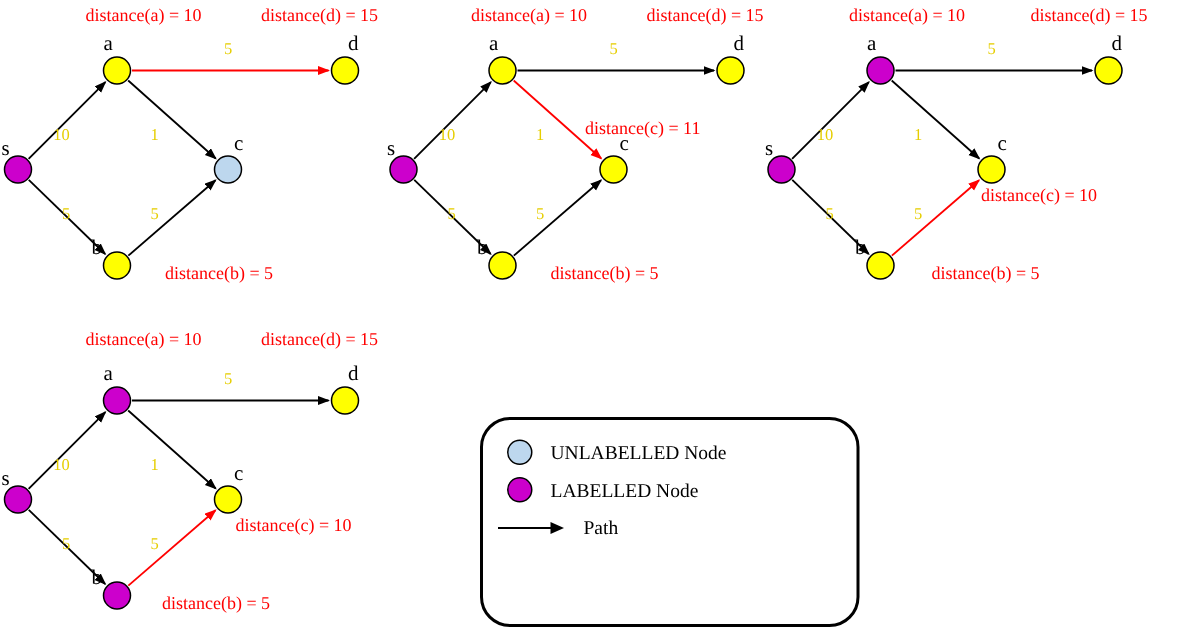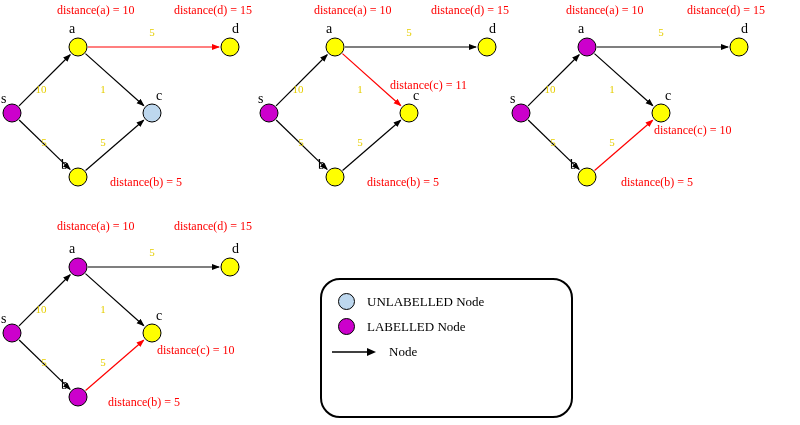--- a/index.html
+++ b/index.html
@@ -151,15 +151,15 @@
   </div>
   <div class="legend-row">
     <span class="swatch scanned"></span>
     <span class="legend-label">LABELLED Node</span>
   </div>
   <div class="legend-row">
     <svg class="arrow-swatch path" width="46" height="12" viewBox="0 0 46 12">
       <line x1="1" y1="6" x2="37" y2="6" stroke-width="1.3"></line>
       <polygon points="36,2 45,6 36,10"></polygon>
     </svg>
-    <span class="legend-label">Node</span>
+    <span class="legend-label">Path</span>
   </div>
 </div>
 
 </body></html>

